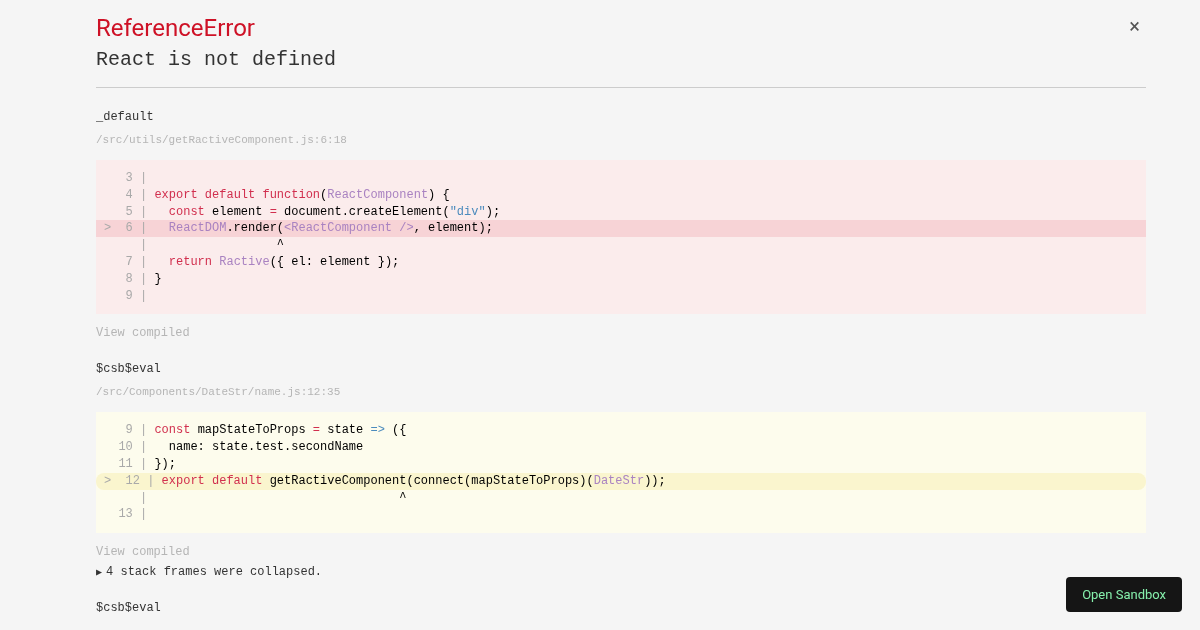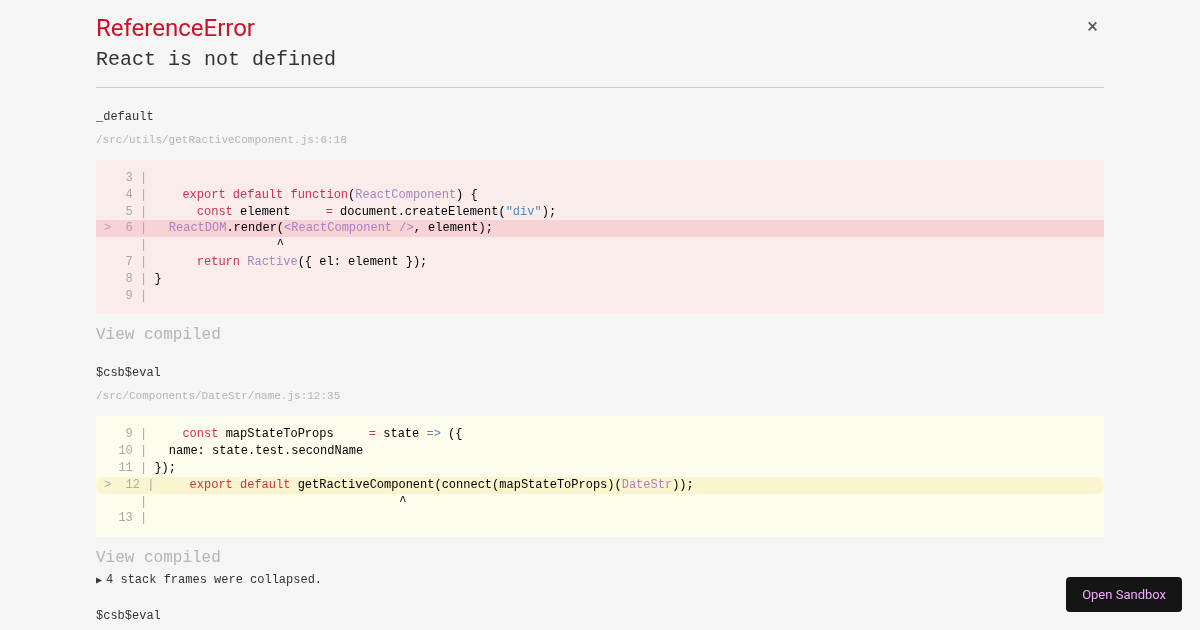--- a/index.html
+++ b/index.html
@@ -5,21 +5,21 @@
 * { box-sizing: border-box; margin: 0; padding: 0; }
 body {
   background: #f5f5f5;
   font-family: -apple-system, BlinkMacSystemFont, "Segoe UI", Roboto, sans-serif;
   width: 1200px;
   height: 630px;
   overflow: hidden;
   position: relative;
 }
 .container {
-  padding: 14px 96px 0 96px;
+  padding: 14px 54px 0 96px;
 }
 .header {
   display: flex;
   justify-content: space-between;
   align-items: flex-start;
 }
 .error-type {
   font-size: 24px;
   font-weight: 400;
   color: #ce1126;
@@ -65,45 +65,45 @@
   line-height: 1.4;
   white-space: pre;
   overflow-x: auto;
 }
 .code-red { background: #fbecec; }
 .code-yellow { background: #fdfced; font-family: Liberation Mono, monospace; }
 .code .line { display: block; padding: 0 8px; }
 .code-red .line-hl { background: #f7d3d6; }
 .code-yellow .line-hl { background: #faf5ce; border-radius: 8px; }
 .gutter { color: #a9a9a9; }
-.kw-red { color: #d12f4e; margin-left: 28px; }
+.kw-red { color: #d12f4e; }
 .kw-id { color: #a982c1; margin-top: 18px; }
 .kw-str { color: #4b8bbd; }
 .kw-arrow { color: #4b8bbd; }
 .view-compiled {
   font-family: "SFMono-Regular", Consolas, "Liberation Mono", Menlo, monospace;
-  font-size: 16px;
+  font-size: 12px;
   color: #b5b5b5;
   margin-top: 12px;
   cursor: pointer;
 }
 .collapsed {
   font-family: "SFMono-Regular", Consolas, "Liberation Mono", Menlo, monospace;
   font-size: 12px;
   color: #333;
   margin-top: 6px;
   cursor: pointer;
 }
 .collapsed .tri { display:inline-block; margin-right:4px; font-size:10px; color:#333; }
 .open-sandbox {
   position: absolute;
   bottom: 18px;
   right: 18px;
   background: #151515;
-  color: #f0abfc;
+  color: #86efac;
   font-size: 13px;
   padding: 10px 16px;
   border-radius: 4px;
   cursor: pointer;
 }
 </style>
 </head>
 <body>
 
 <div class="container">

